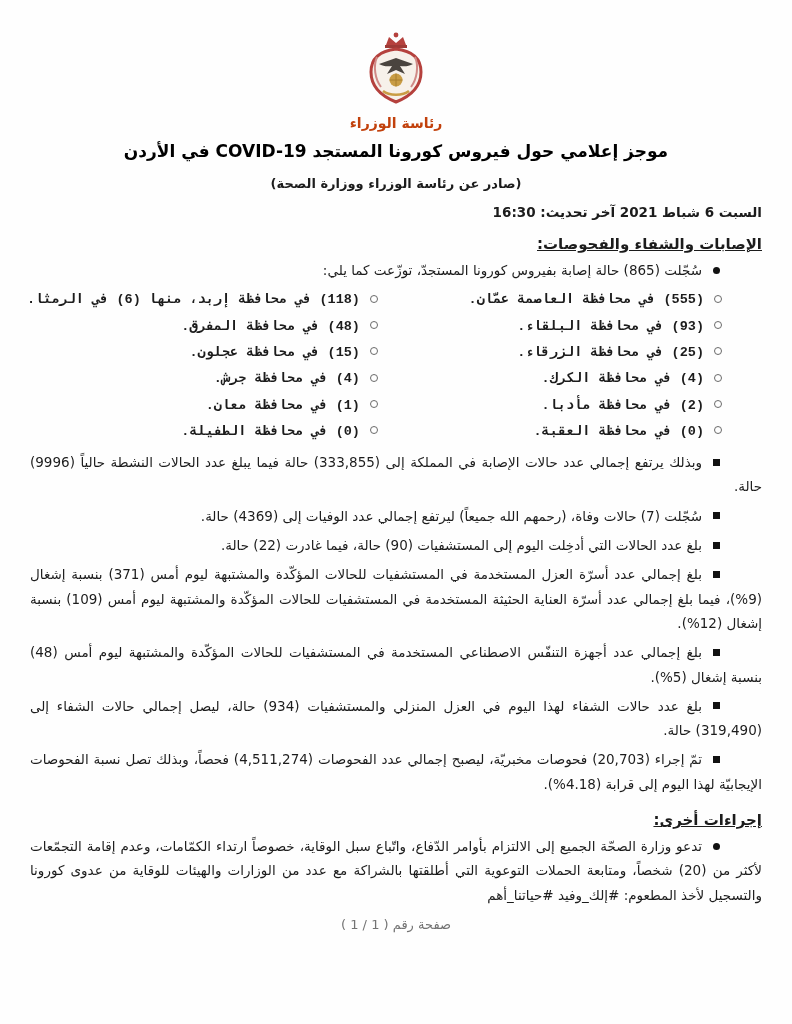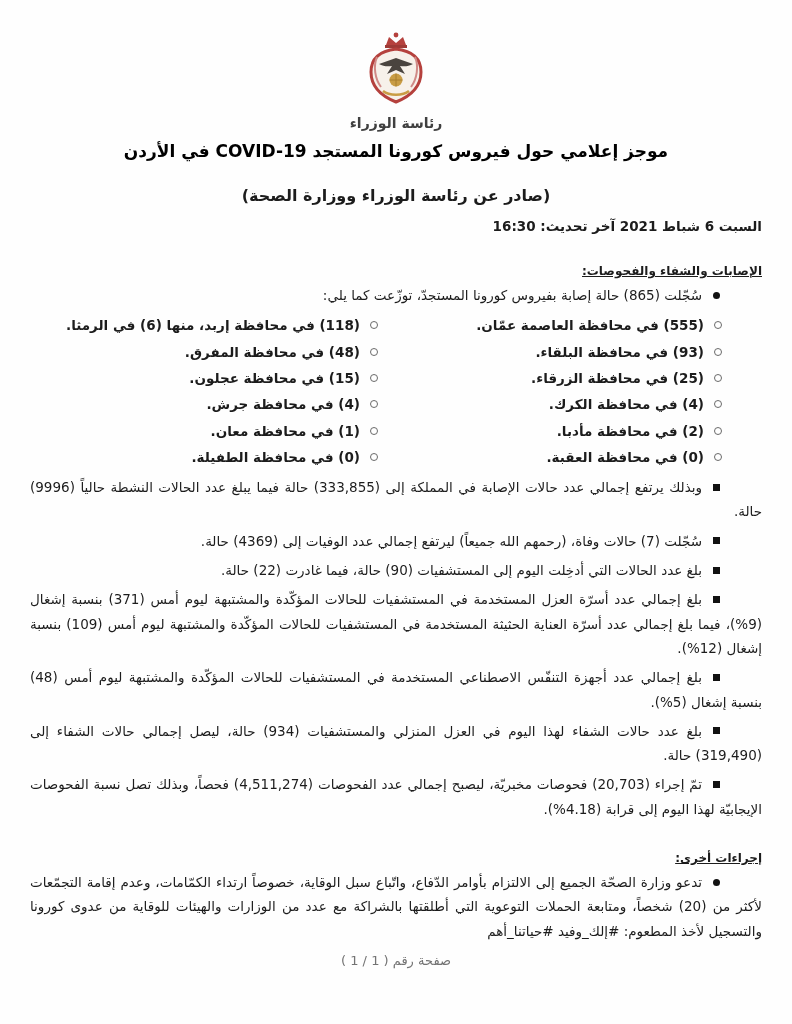--- a/index.html
+++ b/index.html
@@ -15,50 +15,50 @@
     font-family: "DejaVu Sans", sans-serif;
     color: #1c1c1c;
     overflow: hidden;
   }
   
   .header { text-align: center; }
   .logo-wrap { display: inline-block; }
   .logo-caption {
     font-size: 14px;
     font-weight: bold;
-    color: #404040;
+    color: #c2410c;
     margin-top: 1px;
     letter-spacing: 0.5px;
   }
   .doc-title {
     font-size: 17px;
     font-weight: bold;
     text-align: center;
     margin: 9px 0 0 0;
     color: #000000;
   }
   .doc-subtitle {
-    font-size: 16px;
+    font-size: 13px;
     font-weight: bold;
     text-align: center;
-    margin-top: 25px;
+    margin-top: 15px;
     color: #1c1c1c;
   }
   .date-line {
     font-size: 13.5px;
     font-weight: bold;
     text-align: right;
     margin-top: 13px;
   }
   
   .section-heading {
-    font-size: 12px;
+    font-size: 15px;
     font-weight: bold;
     text-decoration: underline;
-    margin-top: 30px;
+    margin-top: 15px;
     text-align: right;
   }
   .bullet {
     font-size: 13.5px;
     line-height: 1.8;
     text-align: justify;
     text-indent: 42px;
     margin: 5px 0;
   }
   .marker { display: inline-block; vertical-align: middle; margin-left: 11px; position: relative; top: -1px; }
@@ -70,20 +70,21 @@
   .gov-columns { display: flex; margin: 2px 0 4px 0; }
   .gov-col { width: 47%; }
   .gov-col.left { width: 53%; }
   .gov-item {
     font-size: 13.5px;
     font-weight: bold;
     line-height: 1.95;
     padding-right: 40px;
     text-align: right;
     white-space: nowrap;
+    font-family: Liberation Mono, monospace;
   }
   .gov-item .marker.circ { margin-left: 10px; }
   
   .footer {
     text-align: center;
     font-size: 13px;
     margin-top: 10px;
     color: #737373;
   }
 </style>

